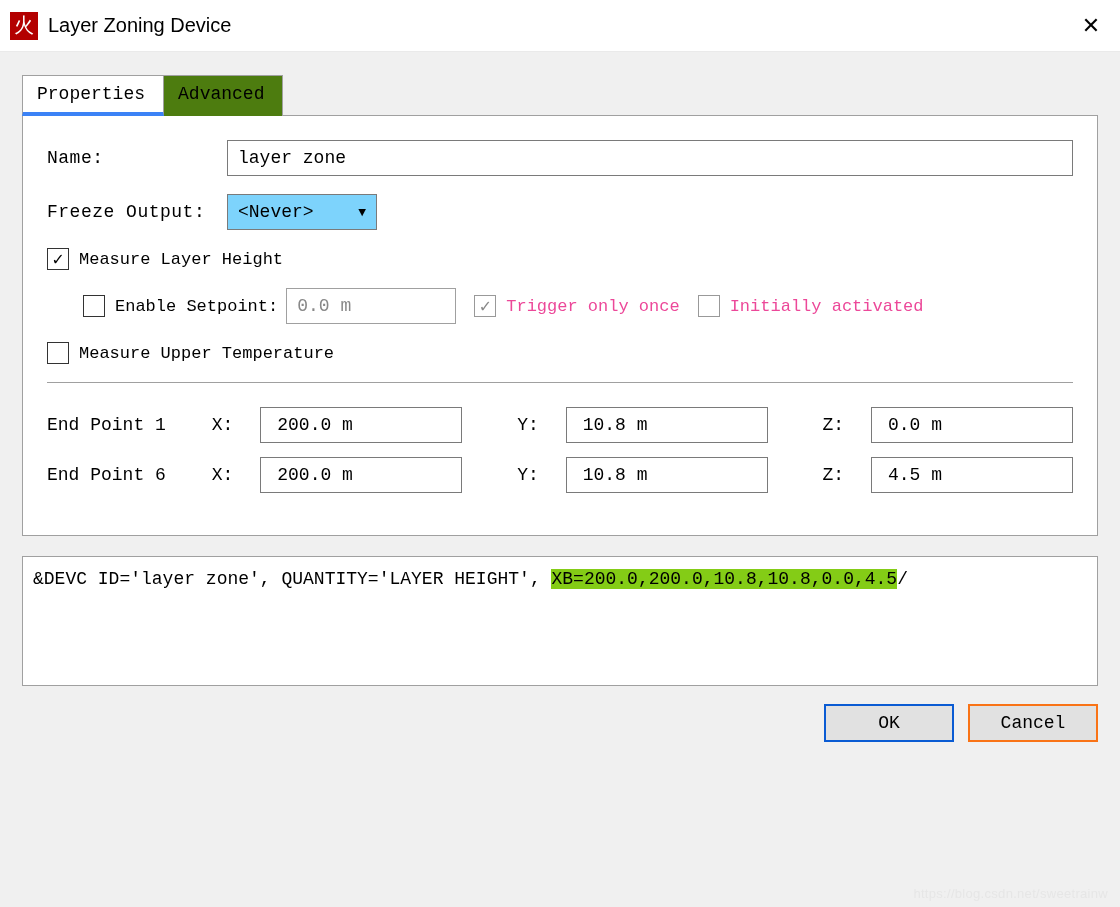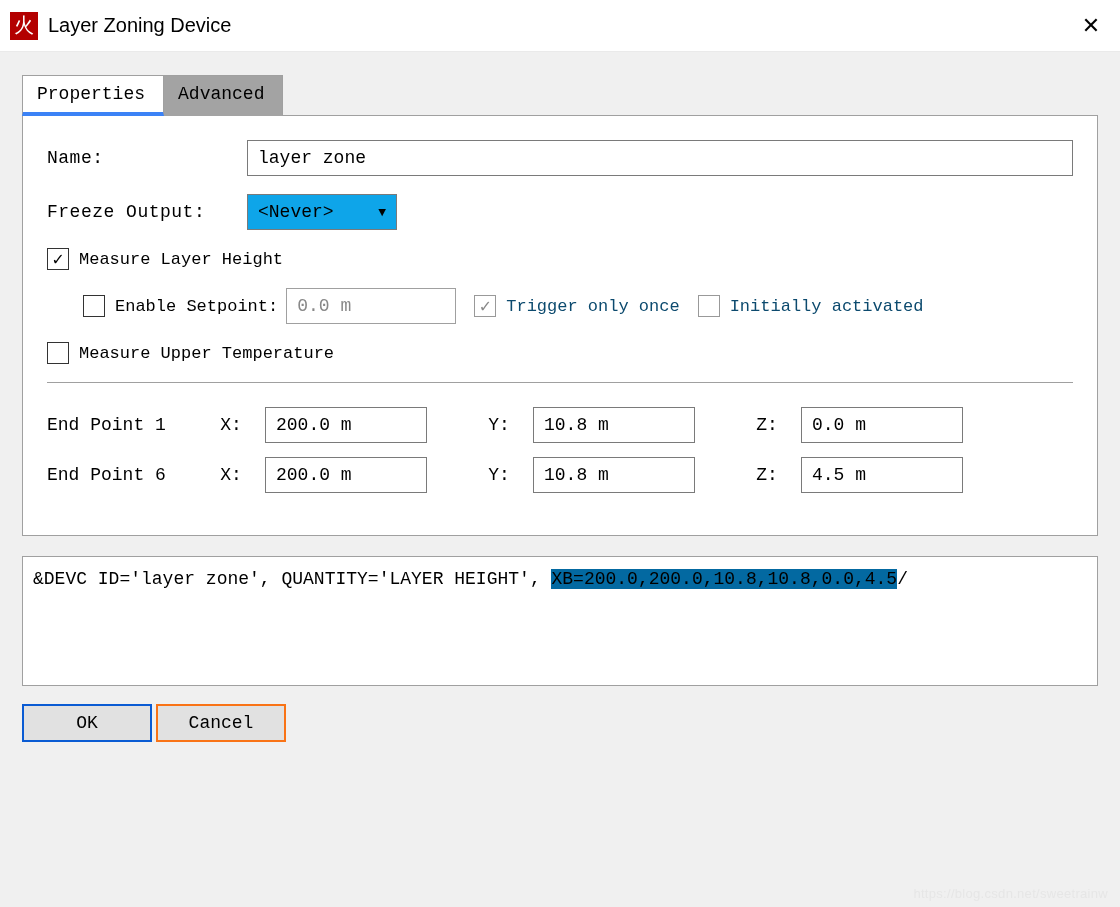--- a/index.html
+++ b/index.html
@@ -55,62 +55,61 @@
     height: calc(100% - 52px);
   }
   .tabs {
     display: flex;
     position: relative;
     top: 1px;
     z-index: 2;
   }
   .tab {
     padding: 8px 18px 8px 14px;
-    background: #a3a3a3;
+    background: #4d7c0f;
     border: 1px solid #a0a0a0;
     border-bottom: none;
     font-size: 18px;
     cursor: pointer;
     margin-right: -1px;
   }
   .tab.active {
     background: #fff;
     border-bottom: 4px solid #3b82f6;
     position: relative;
   }
   .tab-panel {
     background: #fff;
     border: 1px solid #a0a0a0;
     padding: 24px 24px 28px 24px;
   }
   .row {
     display: flex;
     align-items: center;
     margin-bottom: 18px;
-    gap: 20px;
   }
   .label {
     min-width: 180px;
     font-size: 18px;
     letter-spacing: 0.5px;
   }
   .txtinput {
     height: 36px;
     border: 1px solid #7a7a7a;
     padding: 4px 10px;
     font-family: inherit;
     font-size: 18px;
     background: #fff;
   }
   .txtinput.full { flex: 1; }
   .select {
     height: 36px;
     width: 150px;
     border: 1px solid #7a7a7a;
-    background: #0ea5e9;
+    background: #7dd3fc;
     display: flex;
     align-items: center;
     justify-content: space-between;
     padding: 0 10px;
     cursor: pointer;
     font-size: 18px;
   }
   .chev { font-size: 13px; }
   .checkrow {
     display: flex;
@@ -126,56 +125,58 @@
     align-items: center;
     justify-content: center;
     font-size: 18px;
     background: #fff;
   }
   .checkbox.disabled {
     border-color: #999;
     color: #888;
     background: #fff;
   }
-  .disabled-text { color: #0c4a6e; }
+  .disabled-text { color: #ec4899; }
   .indent { margin-left: 36px; }
   .txtinput.disabled {
     color: #888;
     border-color: #a0a0a0;
     background: #fff;
   }
   hr.sep {
     border: none;
     border-top: 1px solid #a0a0a0;
     margin: 12px 0 24px 0;
   }
   .ep-row {
     display: flex;
     align-items: center;
     margin-bottom: 14px;
-    gap: 12px;
+    gap: 6px;
+    justify-content: flex-end;
   }
   .ep-label { width: 150px; font-size: 18px; }
   .coord-lbl { width: 44px; text-align: center; font-size: 18px; }
-  .coord-in { width: 162px; height: 36px; border:1px solid #7a7a7a; padding:4px 10px; font-family:inherit; font-size:18px; margin-right: 38px;}
+  .coord-in { width: 202px; height: 36px; border:1px solid #7a7a7a; padding:4px 16px; font-family:inherit; font-size:18px; margin-right: 38px; margin-left: 10px;}
   .coord-in:last-child { margin-right: 0; }
   .code-panel {
     margin-top: 20px;
     background: #fff;
     border: 1px solid #a0a0a0;
     height: 130px;
     padding: 12px 10px;
     font-size: 18px;
     white-space: pre;
     overflow: hidden;
   }
-  .hl { background: #0369a1; }
+  .hl { background: #84cc16; }
   .actions {
     display: flex;
-    gap: 4px;
+    justify-content: flex-end;
+    gap: 14px;
     margin-top: 18px;
   }
   .btn {
     width: 130px;
     height: 38px;
     border: 2px solid #f97316;
     background: #e1e1e1;
     display: flex;
     align-items: center;
     justify-content: center;

